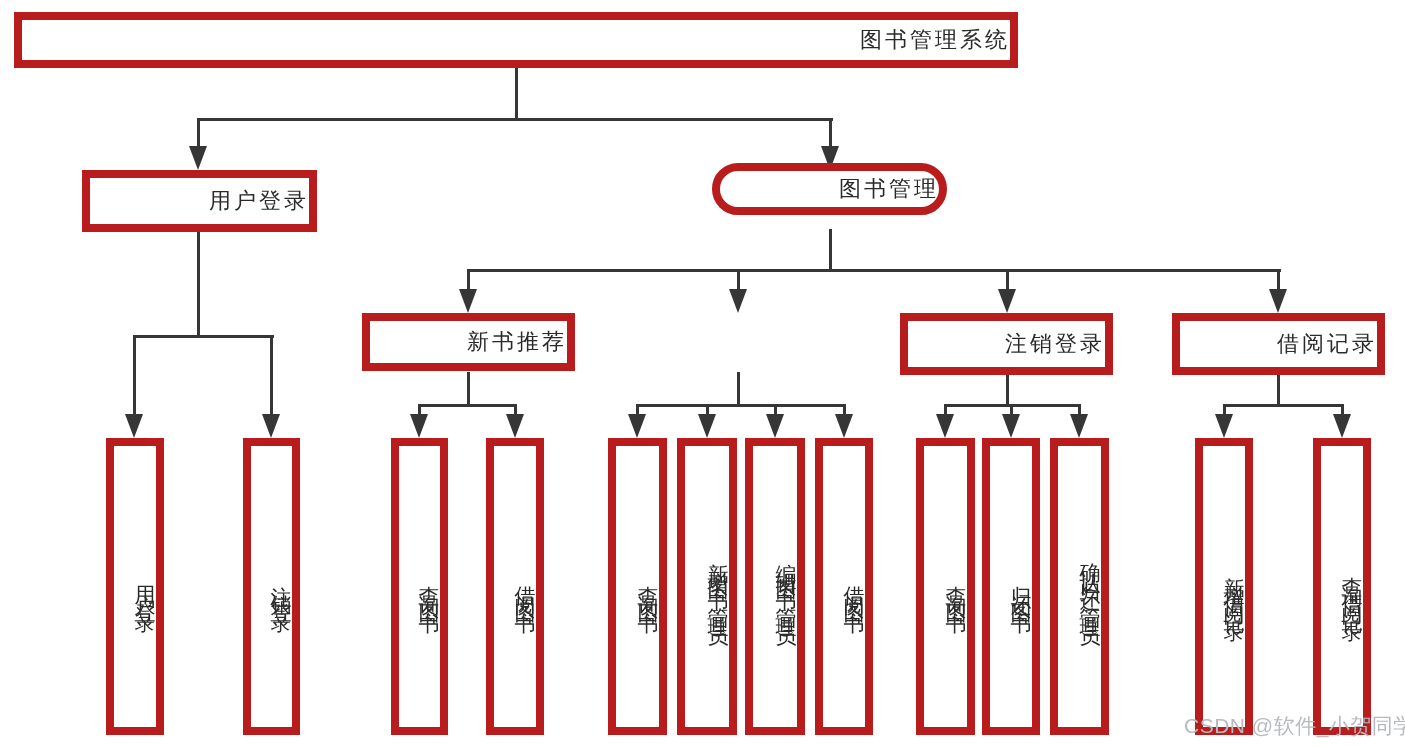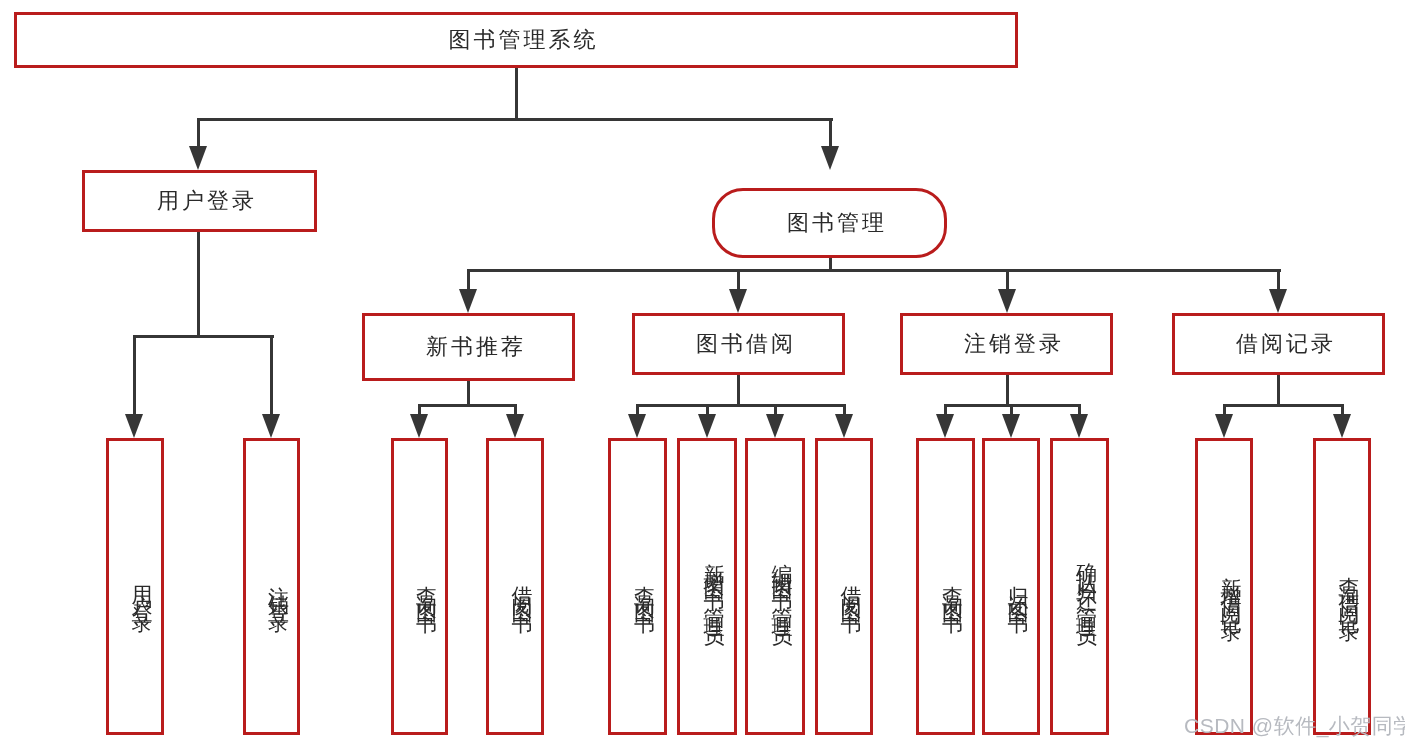--- a/index.html
+++ b/index.html
@@ -1,22 +1,22 @@
 <!DOCTYPE html>
 <html><head>
 <meta charset="utf-8">
 <style>
   html,body{margin:0;padding:0;background:#ffffff;}
   .canvas{
     position:relative;width:1405px;height:747px;background:#ffffff;overflow:hidden;
     font-family:"Liberation Sans","DejaVu Sans",sans-serif;
   }
   .box{
-    position:absolute;box-sizing:border-box;border:3px solid #b91c1c;background:#ffffff;
-    display:flex;align-items:center;justify-content:center;z-index:2;padding-left:15px;
+    position:absolute;box-sizing:border-box;border:8px solid #b91c1c;background:#ffffff;
+    display:flex;align-items:center;justify-content:flex-end;z-index:2;padding-left:15px;
   }
   .box.h span{
     font-size:22px;letter-spacing:3px;color:#2a2a2a;line-height:1;white-space:nowrap;
   }
   .box.v span{
     writing-mode:vertical-rl;text-orientation:mixed;
     font-size:21px;letter-spacing:9px;color:#2a2a2a;line-height:1;white-space:nowrap;
   }
   .cl{position:absolute;background:#363636;z-index:1;}
   .ah{
@@ -34,29 +34,26 @@
 
 <div class="canvas">
 
   <div class="box h" style="left:14px;top:12px;width:1004px;height:56px;">
     <span>图书管理系统</span>
   </div>
 
   <div class="box h" style="left:82px;top:170px;width:235px;height:62px;">
     <span>用户登录</span>
   </div>
-  <div class="box h" style="left:712px;top:188px;width:235px;height:70px;border-radius:31px;">
+  <div class="box h" style="left:712px;top:163px;width:235px;height:52px;border-radius:31px;">
     <span>图书管理</span>
   </div>
 
-  <div class="box h" style="left:362px;top:313px;width:213px;height:68px;">
+  <div class="box h" style="left:362px;top:313px;width:213px;height:58px;">
     <span>新书推荐</span>
-  </div>
-  <div class="box h" style="left:632px;top:313px;width:213px;height:62px;">
-    <span>图书借阅</span>
   </div>
   <div class="box h" style="left:900px;top:313px;width:213px;height:62px;">
     <span>注销登录</span>
   </div>
   <div class="box h" style="left:1172px;top:313px;width:213px;height:62px;">
     <span>借阅记录</span>
   </div>
 
   <div class="box v" style="left:106px;top:438px;width:58px;height:297px;">
     <span>用户登录</span>

